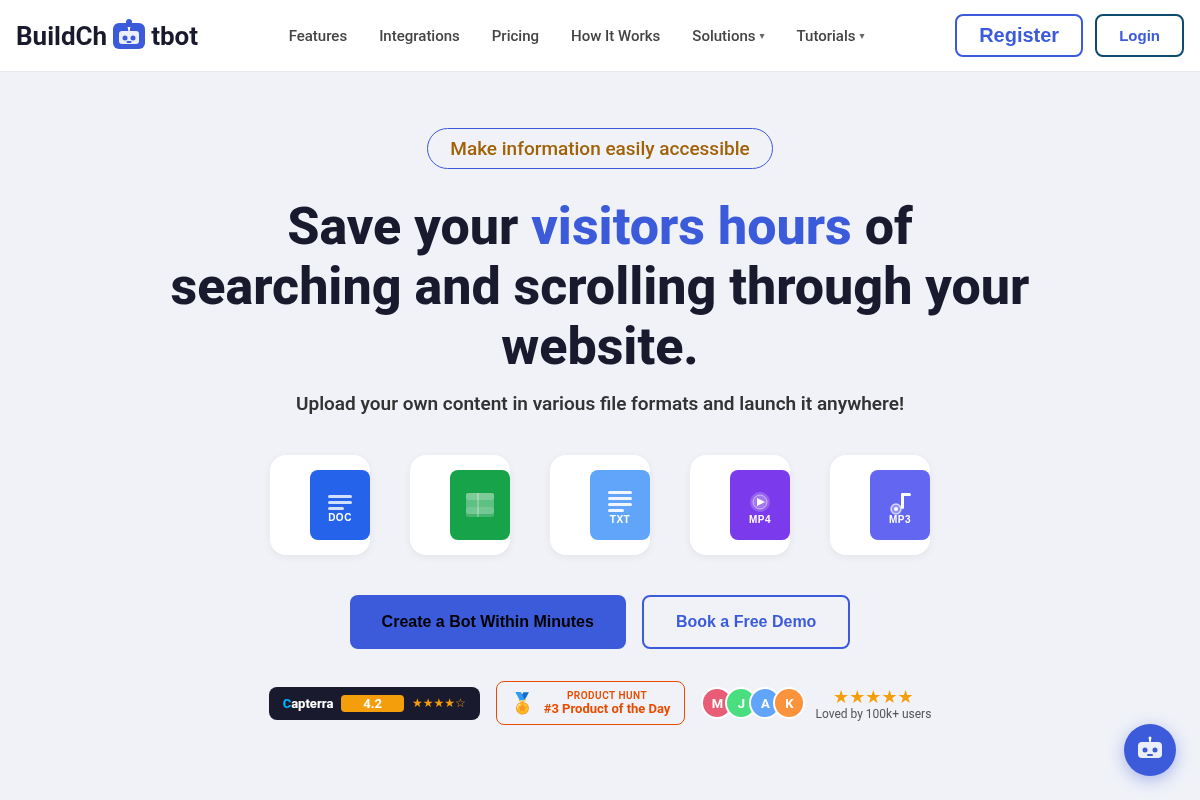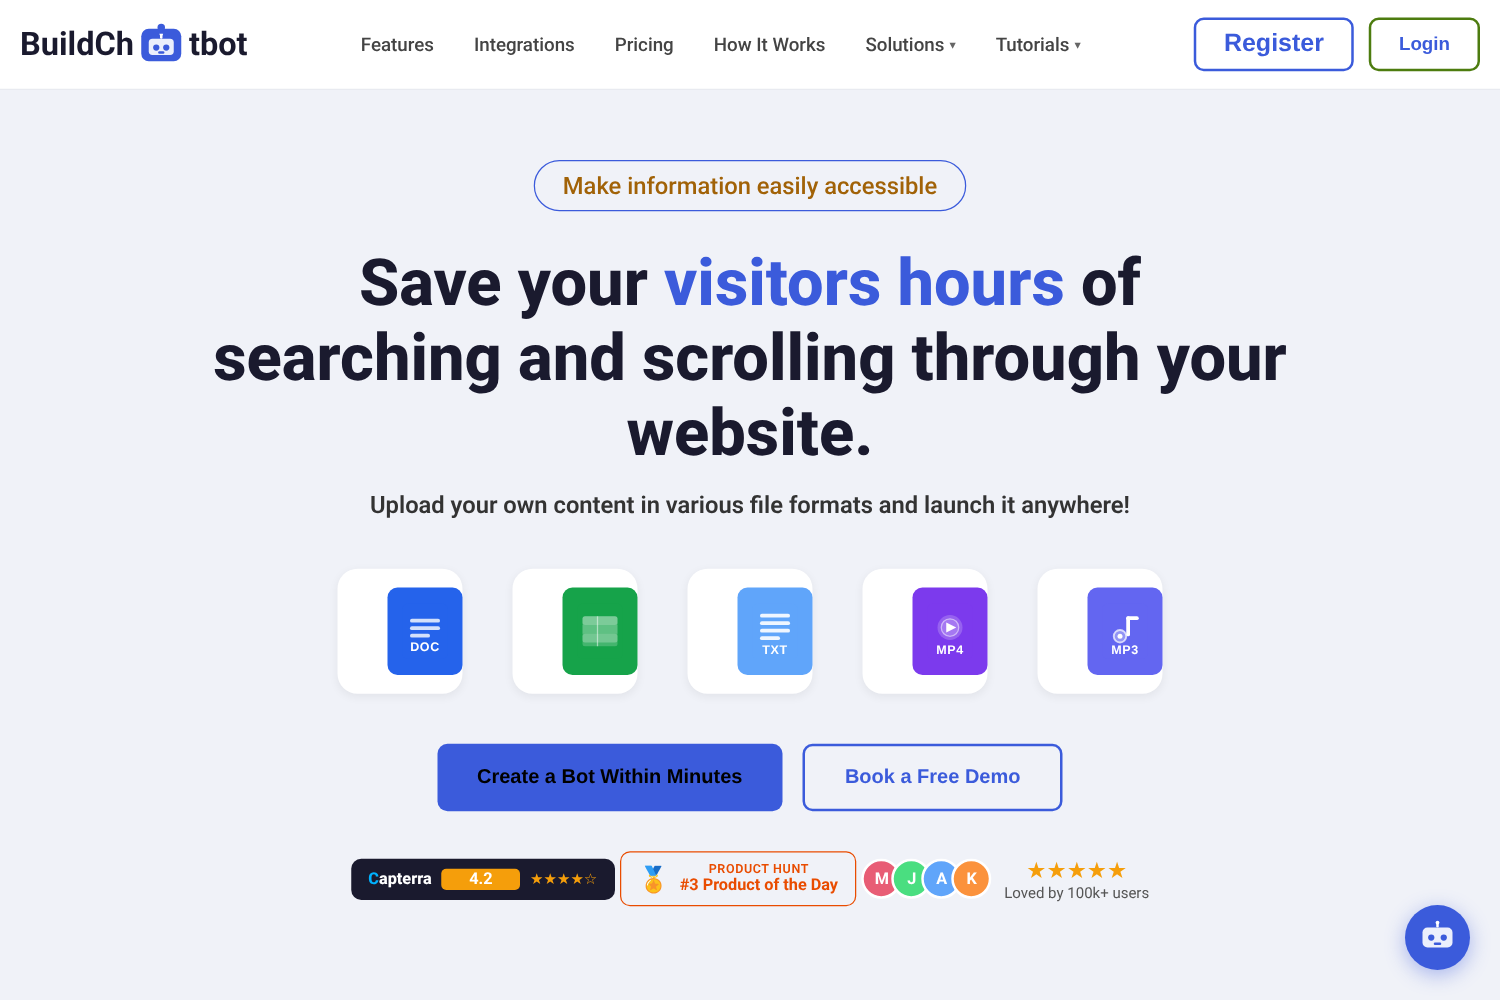--- a/index.html
+++ b/index.html
@@ -41,21 +41,21 @@
       color: #444; font-size: 15px; font-weight: 500; text-align: right;
     }
     .nav-dropdown .chevron { font-size: 10px; color: #666; }
     .nav-buttons { display: flex; gap: 12px; }
     .btn-register {
       padding: 8px 22px; border: 2px solid #3b5bdb; border-radius: 8px;
       background: transparent; color: #3b5bdb; font-size: 20px; font-weight: 600;
       cursor: pointer;
     }
     .btn-login {
-      padding: 8px 22px; border: 2px solid #4d7c0f; border-radius: 8px;
+      padding: 8px 22px; border: 2px solid #0c4a6e; border-radius: 8px;
       background: transparent; color: #3b5bdb; font-size: 15px; font-weight: 600;
       cursor: pointer;
     }
 
     
     .hero {
       background: #f0f2f8;
       text-align: center;
       padding: 56px 40px 40px;
     }
@@ -140,21 +140,21 @@
       font-size: 16px;
       font-weight: 700;
       cursor: pointer;
     }
 
     
     .social-proof {
       display: flex;
       justify-content: center;
       align-items: center;
-      gap: 4px;
+      gap: 16px;
       margin-bottom: 48px;
     }
     .badge-capterra {
       display: flex; align-items: center; gap: 8px;
       background: #1a1a2e; border-radius: 8px;
       padding: 8px 14px;
       color: #fff; font-size: 13px;
     }
     .badge-capterra .cap-score { background: #f59e0b; border-radius: 4px; padding: 1px 22px; font-weight: 700; }
     .badge-capterra .stars { color: #f59e0b; font-size: 12px; }

